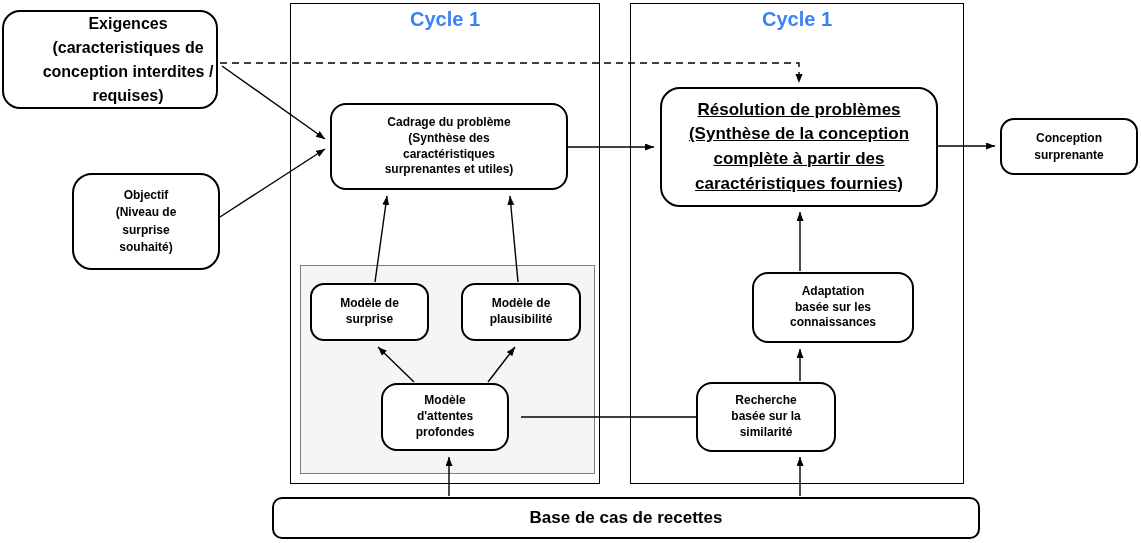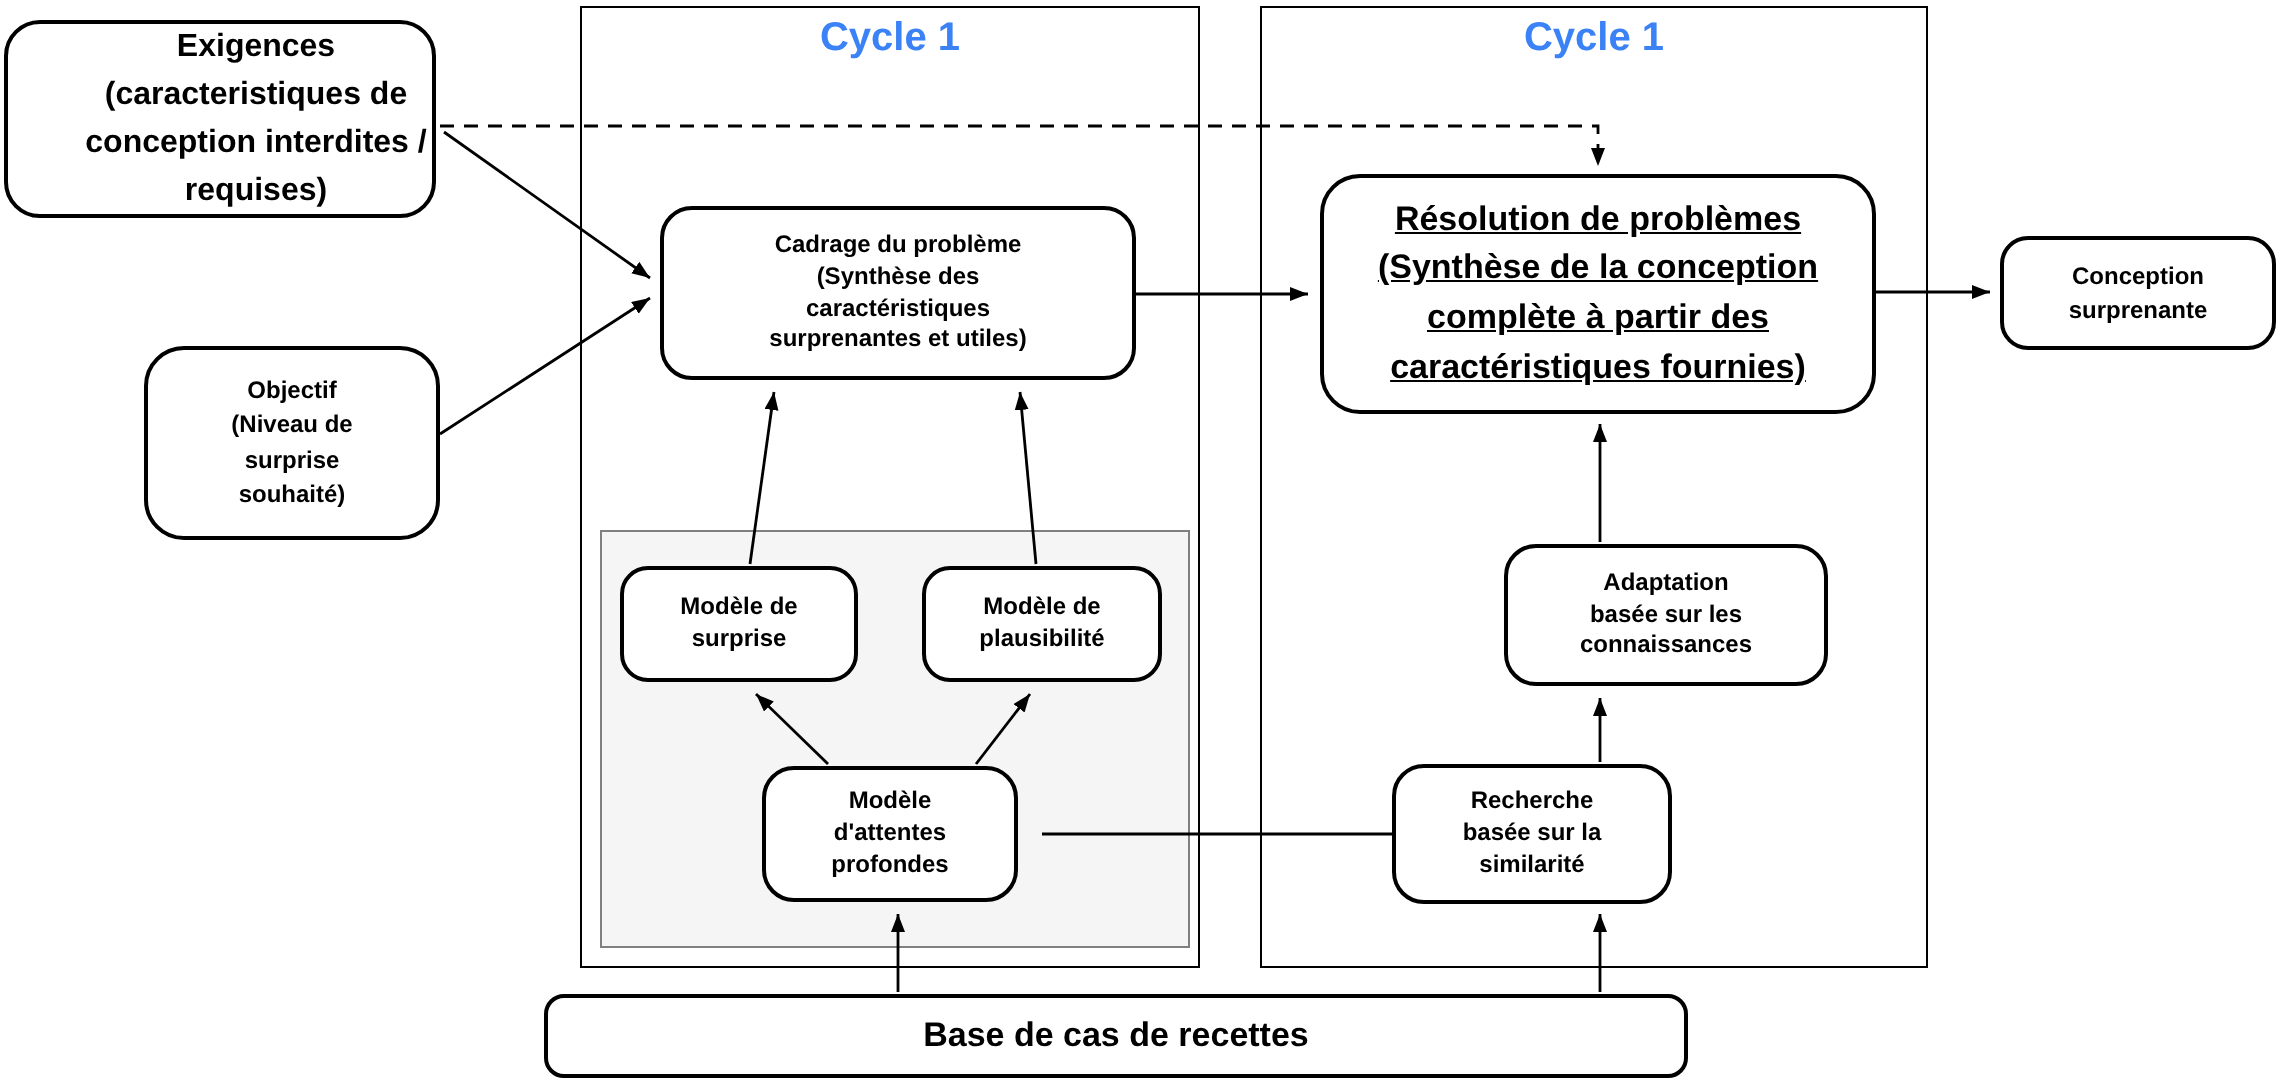--- a/index.html
+++ b/index.html
@@ -39,21 +39,21 @@
   .n-cadrage{left:330px;top:103px;width:238px;height:87px;border-radius:16px;}
   .n-resolution{left:660px;top:87px;width:278px;height:120px;border-radius:20px;}
   .n-resolution .node-label{font-size:17px;line-height:1.45;text-decoration:underline;}
   .n-conception{left:1000px;top:118px;width:138px;height:57px;border-radius:14px;}
   .n-conception .node-label{font-size:12px;line-height:1.35;}
   .n-surprise{left:310px;top:283px;width:119px;height:58px;border-radius:14px;}
   .n-plausibilite{left:461px;top:283px;width:120px;height:58px;border-radius:14px;}
   .n-attentes{left:381px;top:383px;width:128px;height:68px;border-radius:16px;text-align:center;}
   .n-adaptation{left:752px;top:272px;width:162px;height:71px;border-radius:16px;}
   .n-recherche{left:696px;top:382px;width:140px;height:70px;border-radius:16px;}
-  .n-base{left:272px;top:497px;width:572px;height:42px;border-radius:10px;text-align:center;}
+  .n-base{left:272px;top:497px;width:708px;height:42px;border-radius:10px;text-align:center;}
   .n-base .node-label{font-size:17px;}
 </style>
 </head>
 <body>
 
 <div class="canvas">
 
   <div class="cycle n-cycle1">
     <div class="cycle-label">Cycle 1</div>
   </div>

